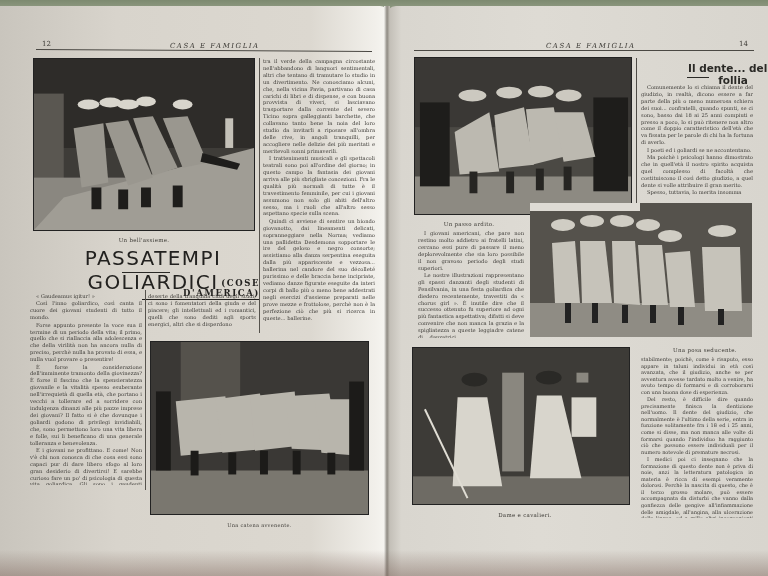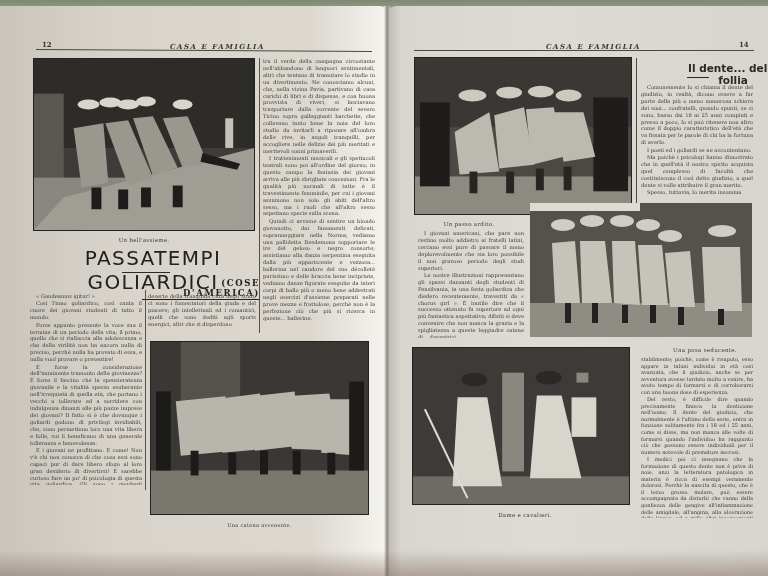--- a/index.html
+++ b/index.html
@@ -6,22 +6,22 @@
   html, body { width: 768px; height: 576px; overflow: hidden; background: #6f7a63; }
   body { position: relative; font-family: "DejaVu Serif", serif; color: #2a2926; }
 
   .bg-top { position: absolute; left: 0; top: 0; width: 768px; height: 14px; background: linear-gradient(#7d8a70, #9aa38c); }
   .page { position: absolute; top: 6px; height: 570px; overflow: hidden; }
   .page-left { left: 0; width: 388px; background: linear-gradient(90deg, #c9c5bd 0%, #d8d4cc 30%, #dcd8d0 80%, #f2f0eb 97%, #f7f6f2 100%); border-top-right-radius: 8px; }
   .page-right { left: 386px; width: 382px; background: linear-gradient(90deg, #bcb8b0 0%, #d9d6cf 4%, #dedbd4 40%, #d8d5ce 100%); border-top-left-radius: 10px; }
   .gutter { position: absolute; left: 384px; top: 6px; width: 6px; height: 570px; background: linear-gradient(90deg, #f3f2ee, #8e8a82, #c8c4bc); }
   .bottom-shade { position: absolute; left: 0; top: 550px; width: 768px; height: 26px; background: linear-gradient(rgba(120,100,90,0), rgba(120,95,85,0.45)); }
 
-  .running-head { position: absolute; top: 42px; font-size: 7px; font-style: italic; letter-spacing: 1.5px; color: #3b3934; font-weight: bold; }
-  .page-num { position: absolute; top: 40px; font-size: 7px; font-weight: bold; color: #3b3934; }
+  .running-head { position: absolute; top: 42px; font-size: 7px; font-style: italic; letter-spacing: 1.5px; color: #3b3934; }
+  .page-num { position: absolute; top: 40px; font-size: 7px; font-weight: normal; color: #3b3934; }
   .rule { position: absolute; height: 1px; background: #4a4843; }
 
   .photo { position: absolute; border: 1px solid #222; overflow: hidden; }
   .photo svg { width: 100%; height: 100%; display: block; }
 
   .caption { position: absolute; font-size: 5.5px; color: #3b3934; text-align: center; letter-spacing: 0.3px; }
 
   .col { position: absolute; font-size: 5.2px; line-height: 6.9px; color: #3b3935; text-align: justify; overflow: hidden; }
   .col p { text-indent: 6px; margin-bottom: 0.5px; }
   .col-rule { position: absolute; width: 1px; background: #55524c; }

